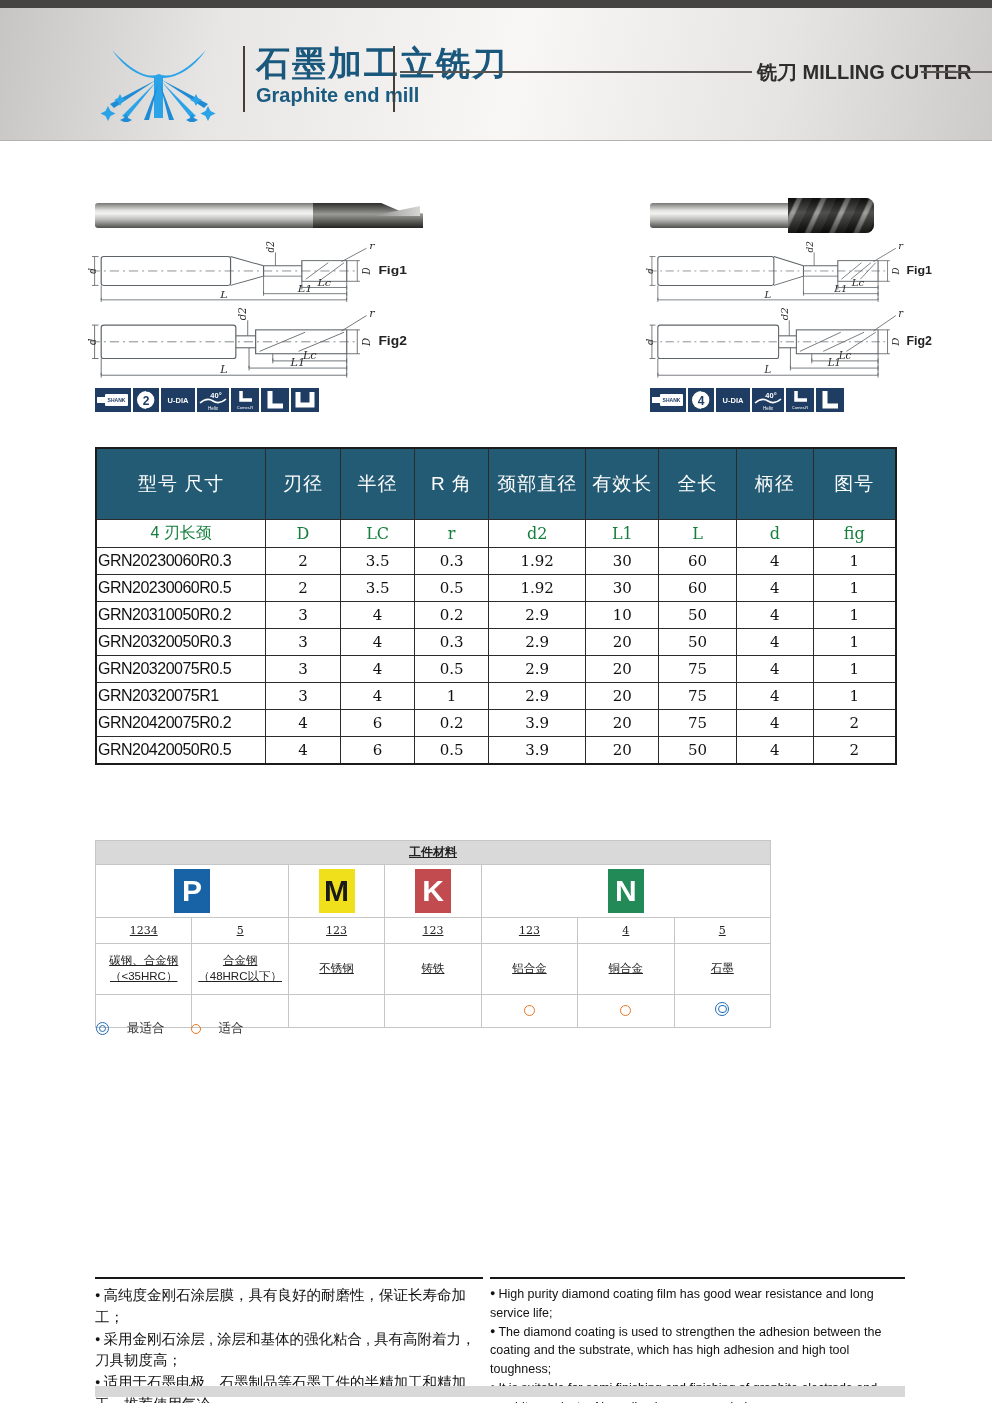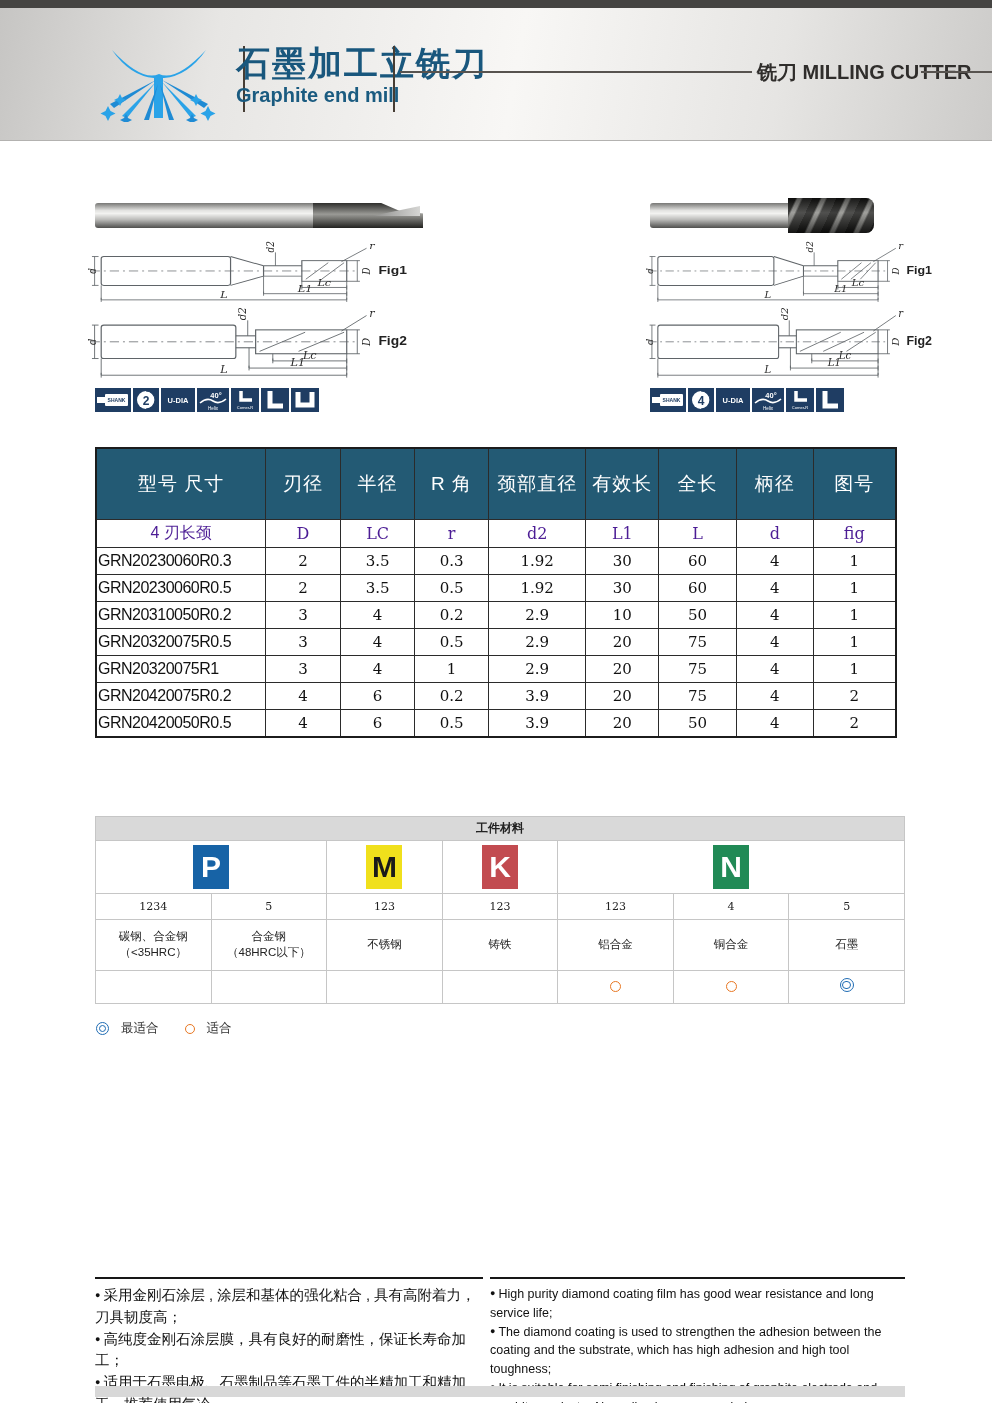--- a/index.html
+++ b/index.html
@@ -5,21 +5,21 @@
   html,body{margin:0;padding:0;background:#ffffff;}
   .page{position:relative;width:992px;height:1403px;background:#ffffff;overflow:hidden;
         font-family:"Liberation Sans",sans-serif;color:#222;}
 
   
   .header-band{position:absolute;left:0;top:0;width:992px;height:140px;
     background:linear-gradient(100deg,#c6c5c3 0%,#e7e6e4 22%,#f8f7f5 52%,#e6e5e3 78%,#cccbc9 100%);
     border-bottom:1px solid #b3b2b0;}
   .top-strip{position:absolute;left:0;top:0;width:992px;height:8px;background:#454442;}
   .logo{position:absolute;left:92px;top:42px;width:134px;height:80px;}
-  .title-block{position:absolute;left:236px;top:45px;}
+  .title-block{position:absolute;left:256px;top:45px;}
   .title-cn{font-size:34px;font-weight:bold;color:#19577d;letter-spacing:2px;line-height:1.1;}
   .title-en{font-size:20px;font-weight:bold;color:#1a5b80;margin-top:2px;}
   .vbar{position:absolute;top:46px;width:2px;height:66px;background:#463d34;}
   .vbar.left{left:243px;} .vbar.right{left:393px;}
   .hline{position:absolute;top:71px;height:2px;background:#57534f;}
   .hline.mid{left:400px;width:352px;}
   .hline.end{left:921px;width:71px;}
   .header-right-label{position:absolute;left:757px;top:59px;font-size:20px;font-weight:bold;
     color:#2f2d2b;letter-spacing:0px;white-space:nowrap;}
 
@@ -50,43 +50,43 @@
   .badge{width:30px;height:24px;background:#1f3d63;display:flex;align-items:center;justify-content:center;}
   .badge svg{width:100%;height:100%;}
   .badge-text span{color:#fff;font-size:7.5px;font-weight:bold;letter-spacing:0;}
 
   
   .spec-table{position:absolute;left:95px;top:447px;width:802px;border-collapse:collapse;table-layout:fixed;}
   .spec-table th,.spec-table td{border:1px solid #2b2b2b;padding:0;}
   .spec-table{border:2px solid #1c1c1c;}
   .spec-head th{background:#235a74;color:#ffffff;font-size:19px;font-weight:500;height:70px;
     font-family:"Liberation Sans",sans-serif;letter-spacing:1px;}
-  .spec-sub td{height:27px;text-align:center;font-family:"DejaVu Serif",serif;font-size:16px;color:#4c1d95;}
+  .spec-sub td{height:27px;text-align:center;font-family:"DejaVu Serif",serif;font-size:16px;color:#15803d;}
   .spec-sub td:first-child{font-family:"Liberation Sans",sans-serif;font-size:16px;}
   .spec-body td{height:26px;text-align:center;font-family:"DejaVu Serif",serif;font-size:15px;color:#111;}
   .spec-body td.model{font-family:"Liberation Sans",sans-serif;font-size:16px;text-align:left;
     padding-left:1px;letter-spacing:-0.5px;white-space:nowrap;}
 
   
-  .mat-table{position:absolute;left:95px;top:816px;width:810px;border-collapse:collapse;table-layout:fixed;}
+  .mat-table{position:absolute;left:95px;top:840px;width:676px;border-collapse:collapse;table-layout:fixed;text-decoration:underline;}
   .mat-table td{border:1px solid #c6c6c6;text-align:center;vertical-align:middle;}
   .mat-title{background:#d9d9d9;height:21px;font-size:12px;font-weight:bold;color:#222;}
   .mat-badges td{height:50px;background:#fff;}
   .pmkn{display:inline-flex;align-items:center;justify-content:center;width:36px;height:44px;
     font-size:30px;font-weight:bold;color:#fff;font-family:"Liberation Sans",sans-serif;}
   .mat-nums td{height:23px;font-family:"DejaVu Serif",serif;font-size:11px;color:#222;}
   .mat-names td{height:48px;font-size:11.5px;color:#222;line-height:1.35;}
   .mat-rating td{height:30px;}
 
   .ring{display:inline-block;width:11px;height:11px;border:1.8px solid #e87722;border-radius:50%;box-sizing:border-box;}
   .ring.best{width:14px;height:14px;border-color:#1f6cb4;position:relative;}
   .ring.best::after{content:"";position:absolute;inset:1.6px;border:1.8px solid #1f6cb4;border-radius:50%;}
 
   .legend{position:absolute;left:96px;top:1020px;display:flex;gap:26px;align-items:center;font-size:12.5px;color:#333;}
-  .legend-item{display:flex;align-items:center;gap:12px;}
+  .legend-item{display:flex;align-items:center;gap:18px;}
   .legend .ring{width:10px;height:10px;}
   .legend .ring.best{width:13px;height:13px;}
 
   
   .foot-rule{position:absolute;top:1277px;height:2px;background:#161616;}
   .foot-rule.l{left:95px;width:388px;} .foot-rule.r{left:490px;width:415px;}
   .footnotes{position:absolute;top:1285px;margin:0;padding:0;list-style:none;}
   .footnotes.cn{left:95px;width:386px;font-size:14.5px;line-height:1.5;color:#111;}
   .footnotes.en{left:490px;width:414px;font-size:12.5px;line-height:1.5;color:#111;}
   .footnotes li::before{content:"●";font-size:9px;margin-right:3px;vertical-align:2px;}
@@ -455,20 +455,31 @@
           <td class="">3</td>
           <td class="">4</td>
           <td class="">0.2</td>
           <td class="">2.9</td>
           <td class="">10</td>
           <td class="">50</td>
           <td class="">4</td>
           <td class="">1</td>
         </tr>
         <tr>
+          <td class="model">GRN20320050R0.3</td>
+          <td class="">3</td>
+          <td class="">4</td>
+          <td class="">0.3</td>
+          <td class="">2.9</td>
+          <td class="">20</td>
+          <td class="">50</td>
+          <td class="">4</td>
+          <td class="">1</td>
+        </tr>
+        <tr>
           <td class="model">GRN20320075R0.5</td>
           <td class="">3</td>
           <td class="">4</td>
           <td class="">0.5</td>
           <td class="">2.9</td>
           <td class="">20</td>
           <td class="">75</td>
           <td class="">4</td>
           <td class="">1</td>
         </tr>
@@ -560,22 +571,22 @@
       </span>
       <span class="legend-item">
        <span class="ring "></span>
        <span>适合</span>
       </span>
     </div>
 
   <div class="foot-rule l"></div>
   <div class="foot-rule r"></div>
   <ul class="footnotes cn" id="foot-cn">
+      <li>高纯度金刚石涂层膜，具有良好的耐磨性，保证长寿命加工；</li>
       <li>采用金刚石涂层 , 涂层和基体的强化粘合 , 具有高附着力，刀具韧度高；</li>
-      <li>高纯度金刚石涂层膜，具有良好的耐磨性，保证长寿命加工；</li>
       <li>适用于石墨电极、石墨制品等石墨工件的半精加工和精加工，推荐使用气冷。</li>
     </ul>
   <ul class="footnotes en" id="foot-en">
       <li>High purity diamond coating film has good wear resistance and long service life;</li>
       <li>The diamond coating is used to strengthen the adhesion between the coating and the substrate, which has high adhesion and high tool toughness;</li>
       <li>It is suitable for semi finishing and finishing of graphite electrode and graphite products. Air cooling is recommended.</li>
     </ul>
 
   <div class="bottom-bar"></div>
 </div>

